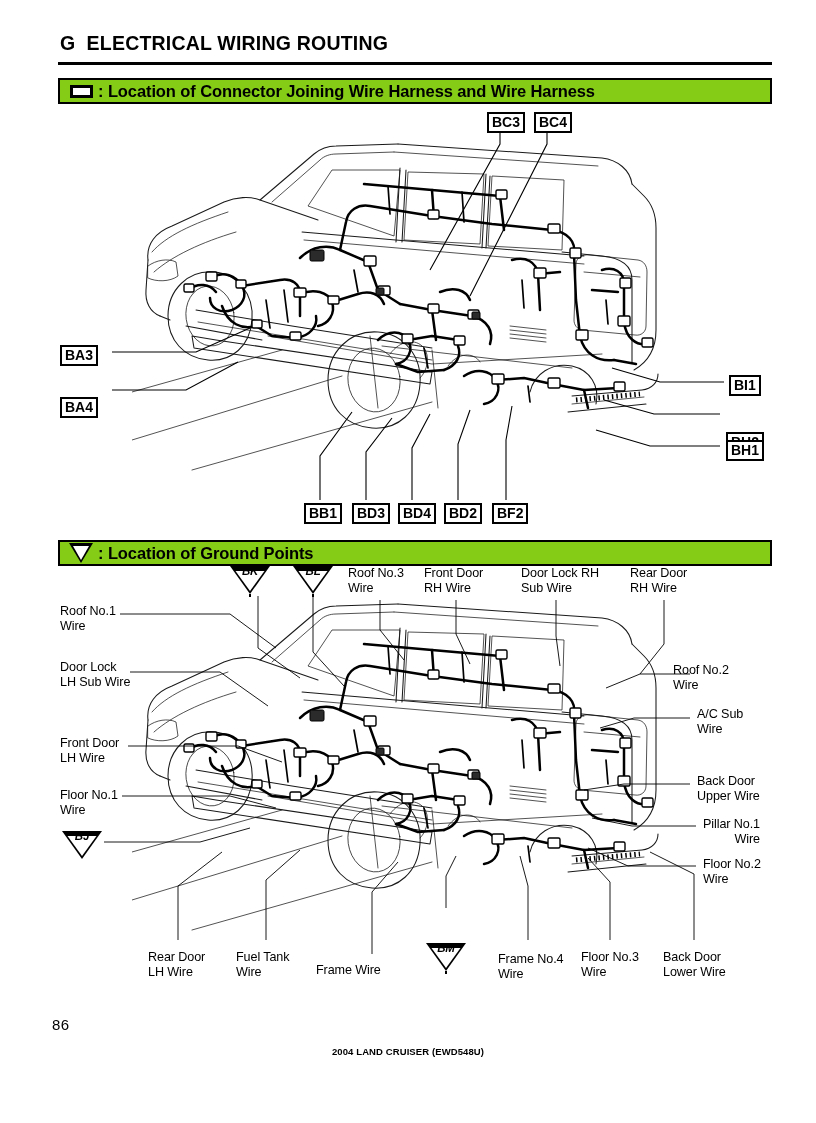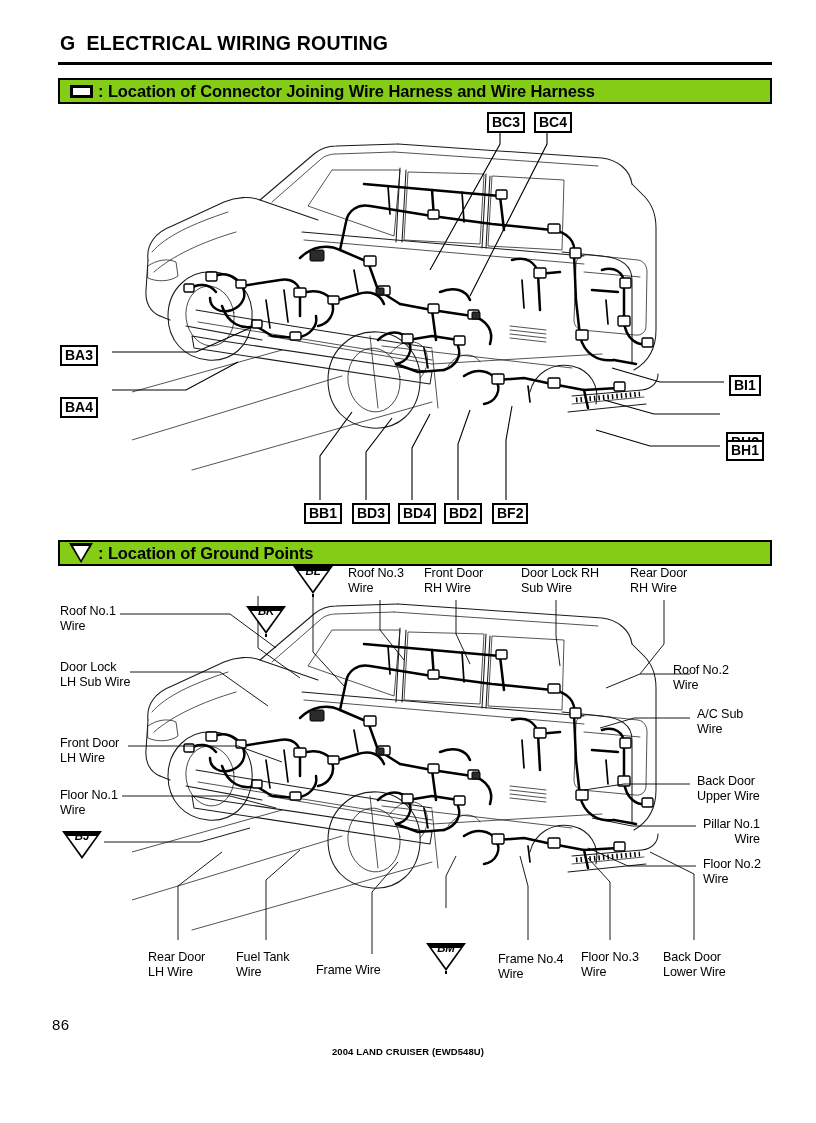--- a/index.html
+++ b/index.html
@@ -412,21 +412,21 @@
     <path class="leader-t" d="M696 310 L628 310 L588 292"></path>
     <path class="leader-t" d="M178 384 L178 330 L222 296"></path>
     <path class="leader-t" d="M266 384 L266 324 L300 294"></path>
     <path class="leader-t" d="M372 398 L372 336 L398 306"></path>
     <path class="leader-t" d="M446 352 L446 320 L456 300"></path>
     <path class="leader-t" d="M528 384 L528 330 L520 300"></path>
     <path class="leader-t" d="M610 384 L610 326 L588 302"></path>
     <path class="leader-t" d="M694 384 L694 318 L650 296"></path>
   </svg>
 
-  <div class="gnd" style="left:244px; top:563px;margin-top:40px;">
+  <div class="gnd" style="left:228px; top:563px;">
     <svg viewBox="0 0 44 34" width="44" height="34">
       <path d="M2 3 L42 3 L22 31 Z" fill="#000"></path>
       <path d="M7.5 8 L36.5 8 L22 28 Z" fill="#fff"></path>
       <path d="M22 31 L22 34" stroke="#000" stroke-width="2"></path>
     </svg>
     <div class="gnd-label">BK</div>
   </div>
   <div class="gnd" style="left:291px; top:563px;">
     <svg viewBox="0 0 44 34" width="44" height="34">
       <path d="M2 3 L42 3 L22 31 Z" fill="#000"></path>

